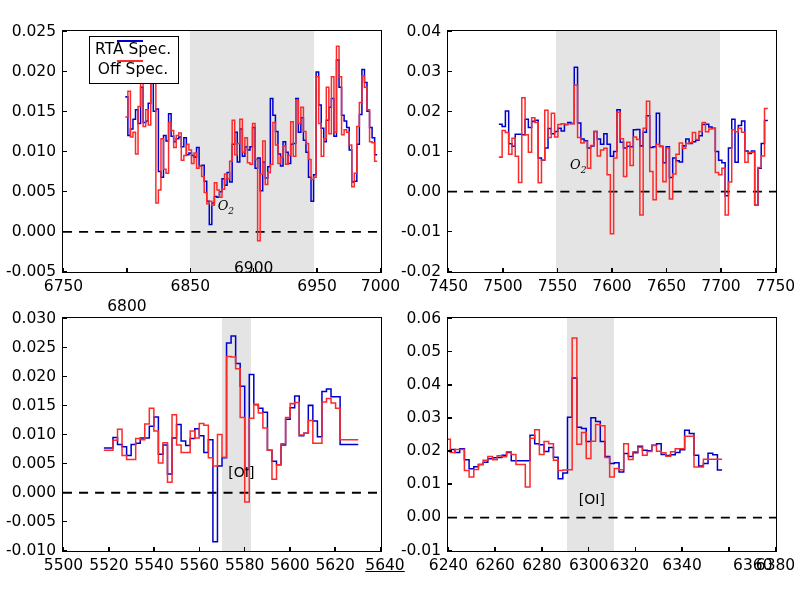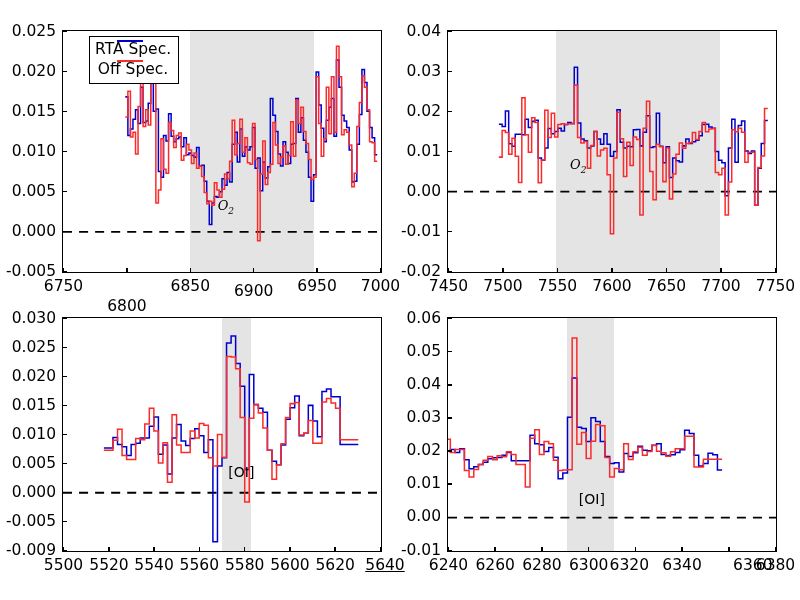--- a/index.html
+++ b/index.html
@@ -88,21 +88,21 @@
       <div class="ytick" style="right: 744px; top: 63.5px;">0.020</div>
       <div class="tickmark-y" style="left: 62px; top: 70.7px; width: 5px;"></div>
       <div class="ytick" style="right: 744px; top: 23.5px;">0.025</div>
       <div class="tickmark-y" style="left: 62px; top: 30.7px; width: 5px;"></div>
       <div class="xtick" style="left: 33.5px; width: 60px; top: 279px;">6750</div>
       <div class="tickmark-x" style="top: 268px; left: 62.7px; height: 5px;"></div>
       <div class="xtick" style="left: 96.9px; width: 60px; top: 279px; margin-top: 20px;">6800</div>
       <div class="tickmark-x" style="top: 268px; left: 126.1px; height: 5px;"></div>
       <div class="xtick" style="left: 160.3px; width: 60px; top: 279px;">6850</div>
       <div class="tickmark-x" style="top: 268px; left: 189.5px; height: 5px;"></div>
-      <div class="xtick" style="left: 223.7px; width: 60px; top: 284px;">6900</div>
+      <div class="xtick" style="left: 223.7px; width: 60px; top: 261px;">6900</div>
       <div class="tickmark-x" style="top: 268px; left: 252.9px; height: 5px;"></div>
       <div class="xtick" style="left: 287.1px; width: 60px; top: 279px;">6950</div>
       <div class="tickmark-x" style="top: 268px; left: 316.3px; height: 5px;"></div>
       <div class="xtick" style="left: 350.5px; width: 60px; top: 279px;">7000</div>
       <div class="tickmark-x" style="top: 268px; left: 379.7px; height: 5px;"></div>
     </div>
     <div class="panel" style="left: 0px; top: 0px; width: 800px; height: 600px;">
       <div class="plotbox" style="left: 447px; top: 30px; width: 330px; height: 243px;">
         <div class="shade" style="background: rgb(228, 228, 228); left: 107.91px; width: 164.59px;"></div>
         <svg class="svgwrap" viewBox="0 0 327 240" preserveAspectRatio="none">
@@ -144,21 +144,21 @@
     <div class="panel" style="left: 0px; top: 0px; width: 800px; height: 600px;">
       <div class="plotbox" style="left: 62px; top: 317px; width: 320px; height: 235px;">
         <div class="shade" style="background: rgb(228, 228, 228); left: 158.5px; width: 29.4357px;"></div>
         <svg class="svgwrap" viewBox="0 0 317 232" preserveAspectRatio="none">
           <line x1="0" x2="317" y1="174" y2="174" stroke="#000" stroke-width="1.8" stroke-dasharray="9,7"></line>
           <path d="M40.76,129.34 L45.29,129.34 L45.29,129.34 L49.81,129.34 L49.81,118.90 L54.34,118.90 L54.34,125.86 L58.87,125.86 L58.87,128.18 L63.40,128.18 L63.40,136.88 L67.93,136.88 L67.93,125.86 L72.46,125.86 L72.46,124.70 L76.99,124.70 L76.99,119.48 L81.51,119.48 L81.51,119.48 L86.04,119.48 L86.04,107.88 L90.57,107.88 L90.57,98.60 L95.10,98.60 L95.10,135.72 L99.63,135.72 L99.63,126.44 L104.16,126.44 L104.16,155.44 L108.69,155.44 L108.69,119.48 L113.21,119.48 L113.21,106.14 L117.74,106.14 L117.74,122.38 L122.27,122.38 L122.27,127.02 L126.80,127.02 L126.80,120.06 L131.33,120.06 L131.33,110.20 L135.86,110.20 L135.86,117.16 L140.39,117.16 L140.39,133.98 L144.91,133.98 L144.91,121.22 L149.44,121.22 L149.44,222.72 L153.97,222.72 L153.97,147.32 L158.50,147.32 L158.50,139.20 L163.03,139.20 L163.03,24.94 L167.56,24.94 L167.56,17.98 L172.09,17.98 L172.09,45.24 L176.61,45.24 L176.61,67.86 L181.14,67.86 L181.14,150.80 L185.67,150.80 L185.67,56.26 L190.20,56.26 L190.20,86.42 L194.73,86.42 L194.73,89.90 L199.26,89.90 L199.26,93.96 L203.79,93.96 L203.79,131.66 L208.31,131.66 L208.31,142.68 L212.84,142.68 L212.84,146.16 L217.37,146.16 L217.37,126.44 L221.90,126.44 L221.90,100.92 L226.43,100.92 L226.43,89.32 L230.96,89.32 L230.96,77.72 L235.49,77.72 L235.49,117.16 L240.01,117.16 L240.01,114.84 L244.54,114.84 L244.54,87.00 L249.07,87.00 L249.07,102.66 L253.60,102.66 L253.60,118.32 L258.13,118.32 L258.13,73.08 L262.66,73.08 L262.66,70.76 L267.19,70.76 L267.19,78.30 L271.71,78.30 L271.71,78.30 L276.24,78.30 L276.24,125.86 L280.77,125.86 L280.77,125.86 L285.30,125.86 L285.30,125.86 L289.83,125.86 L289.83,125.86 L294.36,125.86" fill="none" stroke="#0000cd" stroke-width="1.5" stroke-linejoin="miter"></path>
           <path d="M40.76,131.66 L45.29,131.66 L45.29,131.66 L49.81,131.66 L49.81,121.80 L54.34,121.80 L54.34,110.78 L58.87,110.78 L58.87,136.88 L63.40,136.88 L63.40,140.94 L67.93,140.94 L67.93,140.94 L72.46,140.94 L72.46,120.06 L76.99,120.06 L76.99,121.22 L81.51,121.22 L81.51,105.56 L86.04,105.56 L86.04,89.90 L90.57,89.90 L90.57,112.52 L95.10,112.52 L95.10,144.42 L99.63,144.42 L99.63,124.12 L104.16,124.12 L104.16,163.56 L108.69,163.56 L108.69,96.28 L113.21,96.28 L113.21,126.44 L117.74,126.44 L117.74,133.98 L122.27,133.98 L122.27,133.98 L126.80,133.98 L126.80,112.52 L131.33,112.52 L131.33,119.48 L135.86,119.48 L135.86,104.98 L140.39,104.98 L140.39,106.72 L144.91,106.72 L144.91,139.20 L149.44,139.20 L149.44,147.32 L153.97,147.32 L153.97,116.00 L158.50,116.00 L158.50,138.62 L163.03,138.62 L163.03,38.28 L167.56,38.28 L167.56,38.86 L172.09,38.86 L172.09,50.46 L176.61,50.46 L176.61,99.18 L181.14,99.18 L181.14,183.28 L185.67,183.28 L185.67,99.76 L190.20,99.76 L190.20,85.84 L194.73,85.84 L194.73,94.54 L199.26,94.54 L199.26,109.62 L203.79,109.62 L203.79,131.66 L208.31,131.66 L208.31,160.66 L212.84,160.66 L212.84,146.16 L217.37,146.16 L217.37,125.28 L221.90,125.28 L221.90,99.18 L226.43,99.18 L226.43,85.26 L230.96,85.26 L230.96,84.10 L235.49,84.10 L235.49,116.58 L240.01,116.58 L240.01,114.84 L244.54,114.84 L244.54,102.08 L249.07,102.08 L249.07,124.70 L253.60,124.70 L253.60,124.70 L258.13,124.70 L258.13,83.52 L262.66,83.52 L262.66,80.04 L267.19,80.04 L267.19,84.68 L271.71,84.68 L271.71,89.90 L276.24,89.90 L276.24,121.22 L280.77,121.22 L280.77,121.22 L285.30,121.22 L285.30,121.22 L289.83,121.22 L289.83,121.22 L294.36,121.22" fill="none" stroke="#fb2b2b" stroke-width="1.5" stroke-linejoin="miter"></path>
         </svg>
         <div class="annot" style="left: 165.293px; top: 146.66px;">[OI]</div>
       </div>
-      <div class="ytick" style="right: 744px; top: 542.5px;">-0.009</div>
+      <div class="ytick" style="right: 744px; top: 542.5px;">-0.010</div>
       <div class="tickmark-y" style="left: 62px; top: 549.7px; width: 5px;"></div>
       <div class="ytick" style="right: 744px; top: 513.5px;">-0.005</div>
       <div class="tickmark-y" style="left: 62px; top: 520.7px; width: 5px;"></div>
       <div class="ytick" style="right: 744px; top: 484.5px;">0.000</div>
       <div class="tickmark-y" style="left: 62px; top: 491.7px; width: 5px;"></div>
       <div class="ytick" style="right: 744px; top: 455.5px;">0.005</div>
       <div class="tickmark-y" style="left: 62px; top: 462.7px; width: 5px;"></div>
       <div class="ytick" style="right: 744px; top: 426.5px;">0.010</div>
       <div class="tickmark-y" style="left: 62px; top: 433.7px; width: 5px;"></div>
       <div class="ytick" style="right: 744px; top: 397.5px;">0.015</div>

